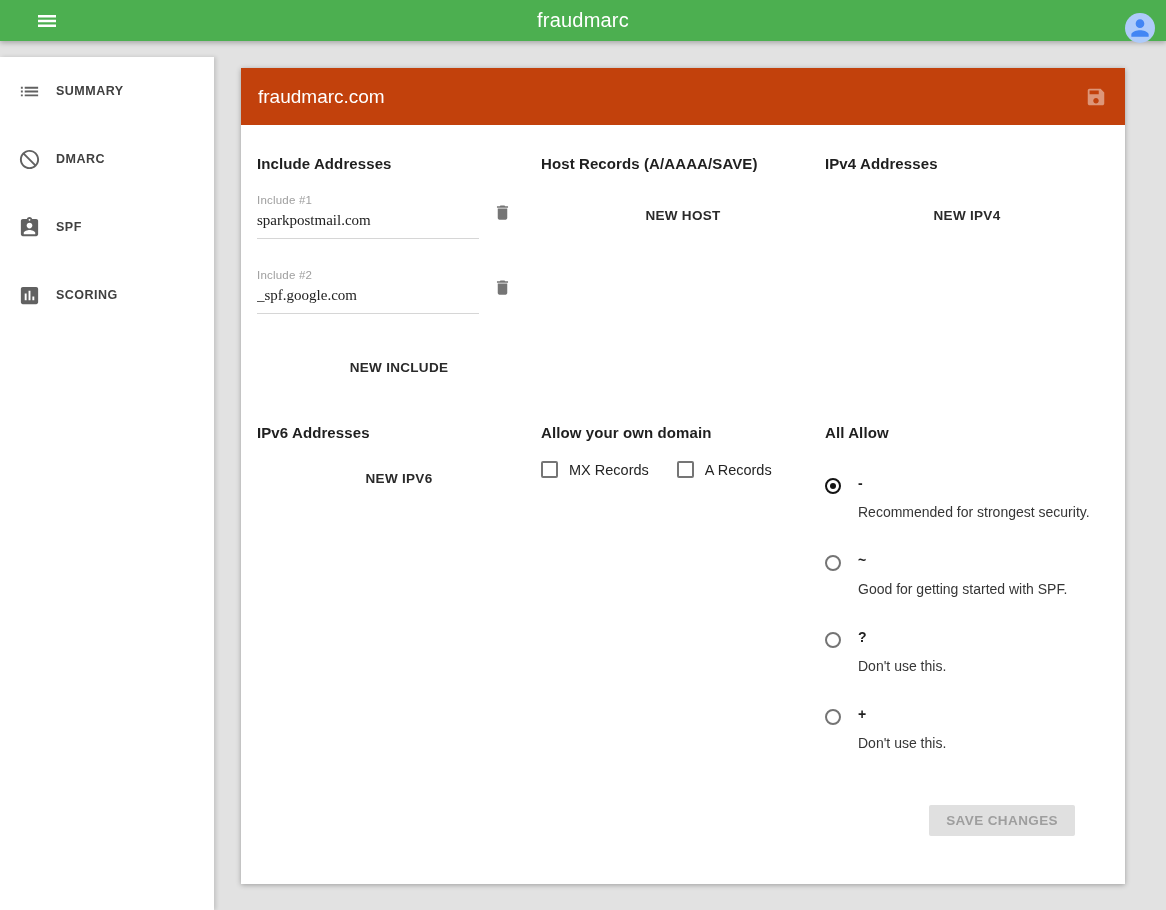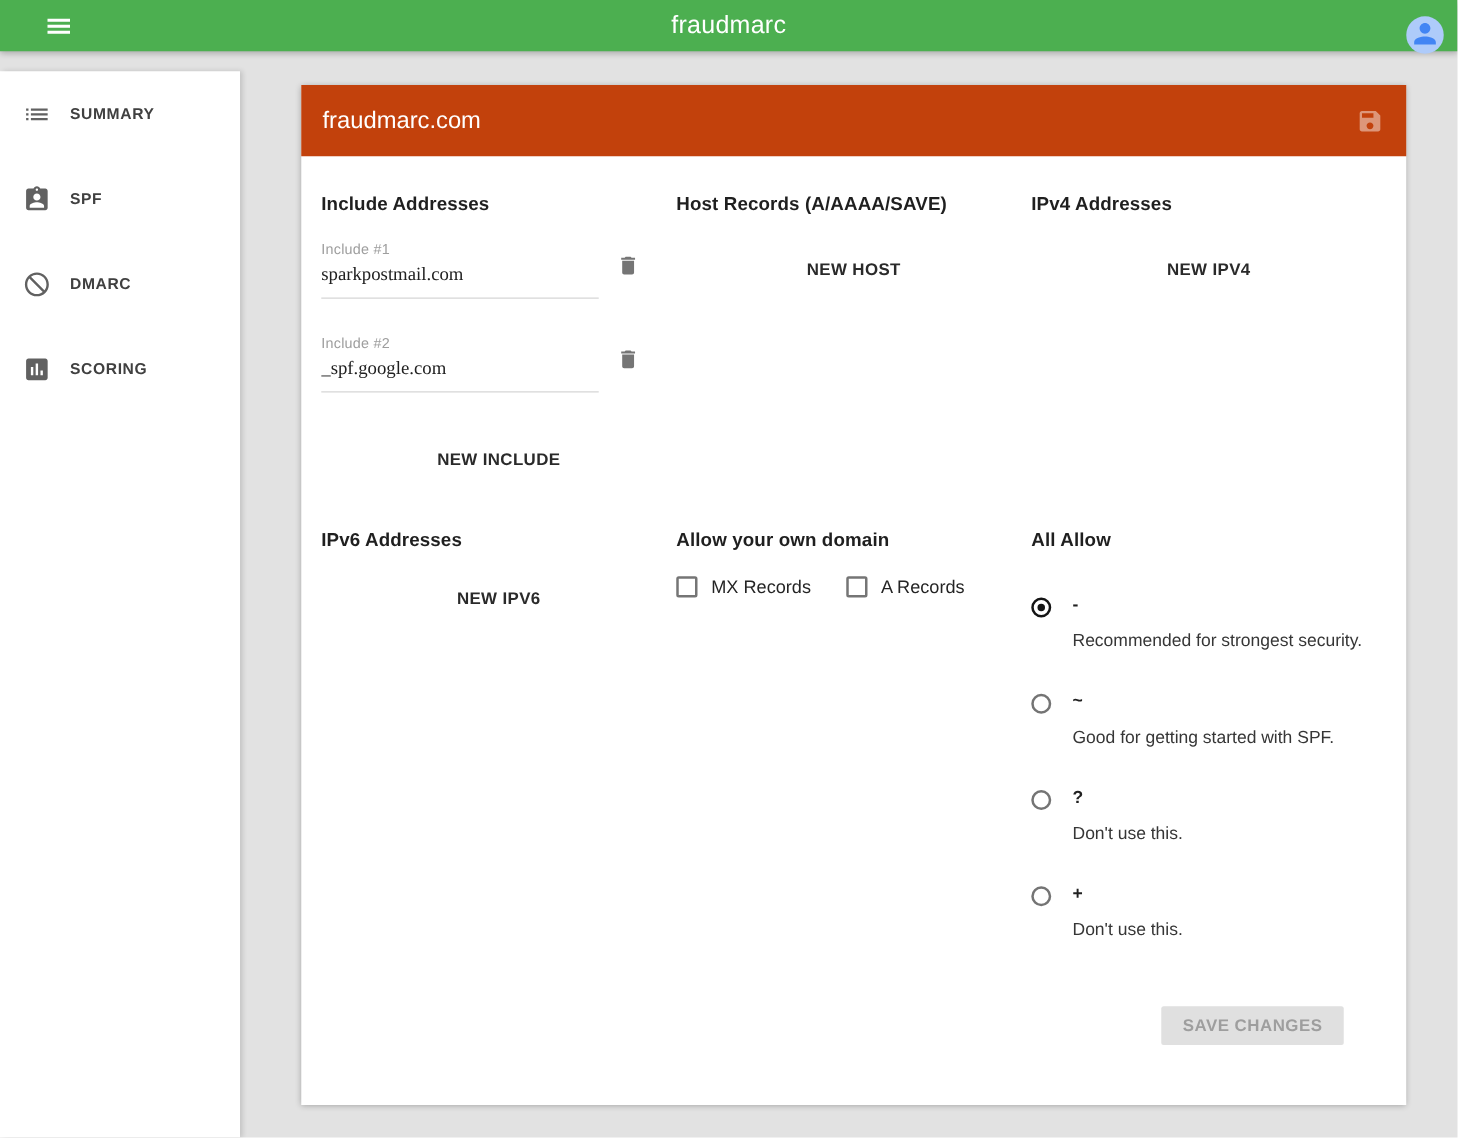--- a/index.html
+++ b/index.html
@@ -28,21 +28,21 @@
   }
   .avatar {
     position:absolute; right:11px; top:13px;
     width:30px; height:30px; border-radius:50%;
     background:#aecbfa; overflow:hidden; cursor:pointer;
     display:flex; align-items:center; justify-content:center;
   }
   .avatar svg { width:26px; height:26px; fill:#4285f4; margin-top:3px; }
   
   .sidebar {
-    position:absolute; top:57px; left:0; bottom:0; width:192px;
+    position:absolute; top:57px; left:0; bottom:0; width:214px;
     background:#fff; z-index:30;
     box-shadow:2px 0 4px rgba(0,0,0,0.14);
     padding-top:0;
   }
   .nav-item {
     height:68px; display:flex; align-items:center;
     padding-left:18px; cursor:pointer;
   }
   .nav-icon { width:23px; height:23px; flex:none; margin-right:15px; }
   .nav-icon svg { width:23px; height:23px; fill:#616161; display:block; }
@@ -152,32 +152,32 @@
     <span class="nav-icon">
       <svg viewBox="0 0 24 24">
           <path d="M3 13h2v-2H3v2zm0 4h2v-2H3v2zm0-8h2V7H3v2zm4 4h14v-2H7v2zm0 4h14v-2H7v2zM7 7v2h14V7H7z"></path>
         </svg>
     </span>
     <span class="nav-label">SUMMARY</span>
   </div>
   <div class="nav-item">
     <span class="nav-icon">
       <svg viewBox="0 0 24 24">
-          <path d="M19 3h-4.18C14.4 1.84 13.3 1 12 1c-1.3 0-2.4.84-2.82 2H5c-1.1 0-2 .9-2 2v14c0 1.1.9 2 2 2h14c1.1 0 2-.9 2-2V5c0-1.1-.9-2-2-2zm-7 0c.55 0 1 .45 1 1s-.45 1-1 1-1-.45-1-1 .45-1 1-1zm0 4c1.66 0 3 1.34 3 3s-1.34 3-3 3-3-1.34-3-3 1.34-3 3-3zm6 12H6v-1.4c0-2 4-3.1 6-3.1s6 1.1 6 3.1V19z"></path>
-        </svg>
-    </span>
-    <span class="nav-label">SPF</span>
+          <path d="M12 2C6.48 2 2 6.48 2 12s4.48 10 10 10 10-4.48 10-10S17.52 2 12 2zm0 18c-4.42 0-8-3.58-8-8 0-1.85.63-3.55 1.69-4.9L16.9 18.31C15.55 19.37 13.85 20 12 20zm6.31-3.1L7.1 5.69C8.45 4.63 10.15 4 12 4c4.42 0 8 3.58 8 8 0 1.85-.63 3.55-1.69 4.9z"></path>
+        </svg>
+    </span>
+    <span class="nav-label">DMARC</span>
   </div>
   <div class="nav-item">
     <span class="nav-icon">
       <svg viewBox="0 0 24 24">
-          <path d="M12 2C6.48 2 2 6.48 2 12s4.48 10 10 10 10-4.48 10-10S17.52 2 12 2zm0 18c-4.42 0-8-3.58-8-8 0-1.85.63-3.55 1.69-4.9L16.9 18.31C15.55 19.37 13.85 20 12 20zm6.31-3.1L7.1 5.69C8.45 4.63 10.15 4 12 4c4.42 0 8 3.58 8 8 0 1.85-.63 3.55-1.69 4.9z"></path>
-        </svg>
-    </span>
-    <span class="nav-label">DMARC</span>
+          <path d="M19 3h-4.18C14.4 1.84 13.3 1 12 1c-1.3 0-2.4.84-2.82 2H5c-1.1 0-2 .9-2 2v14c0 1.1.9 2 2 2h14c1.1 0 2-.9 2-2V5c0-1.1-.9-2-2-2zm-7 0c.55 0 1 .45 1 1s-.45 1-1 1-1-.45-1-1 .45-1 1-1zm0 4c1.66 0 3 1.34 3 3s-1.34 3-3 3-3-1.34-3-3 1.34-3 3-3zm6 12H6v-1.4c0-2 4-3.1 6-3.1s6 1.1 6 3.1V19z"></path>
+        </svg>
+    </span>
+    <span class="nav-label">SPF</span>
   </div>
   <div class="nav-item">
     <span class="nav-icon">
       <svg viewBox="0 0 24 24">
           <path d="M19 3H5c-1.1 0-2 .9-2 2v14c0 1.1.9 2 2 2h14c1.1 0 2-.9 2-2V5c0-1.1-.9-2-2-2zM9 17H7v-7h2v7zm4 0h-2V7h2v10zm4 0h-2v-4h2v4z"></path>
         </svg>
     </span>
     <span class="nav-label">SCORING</span>
   </div>
 </nav>

